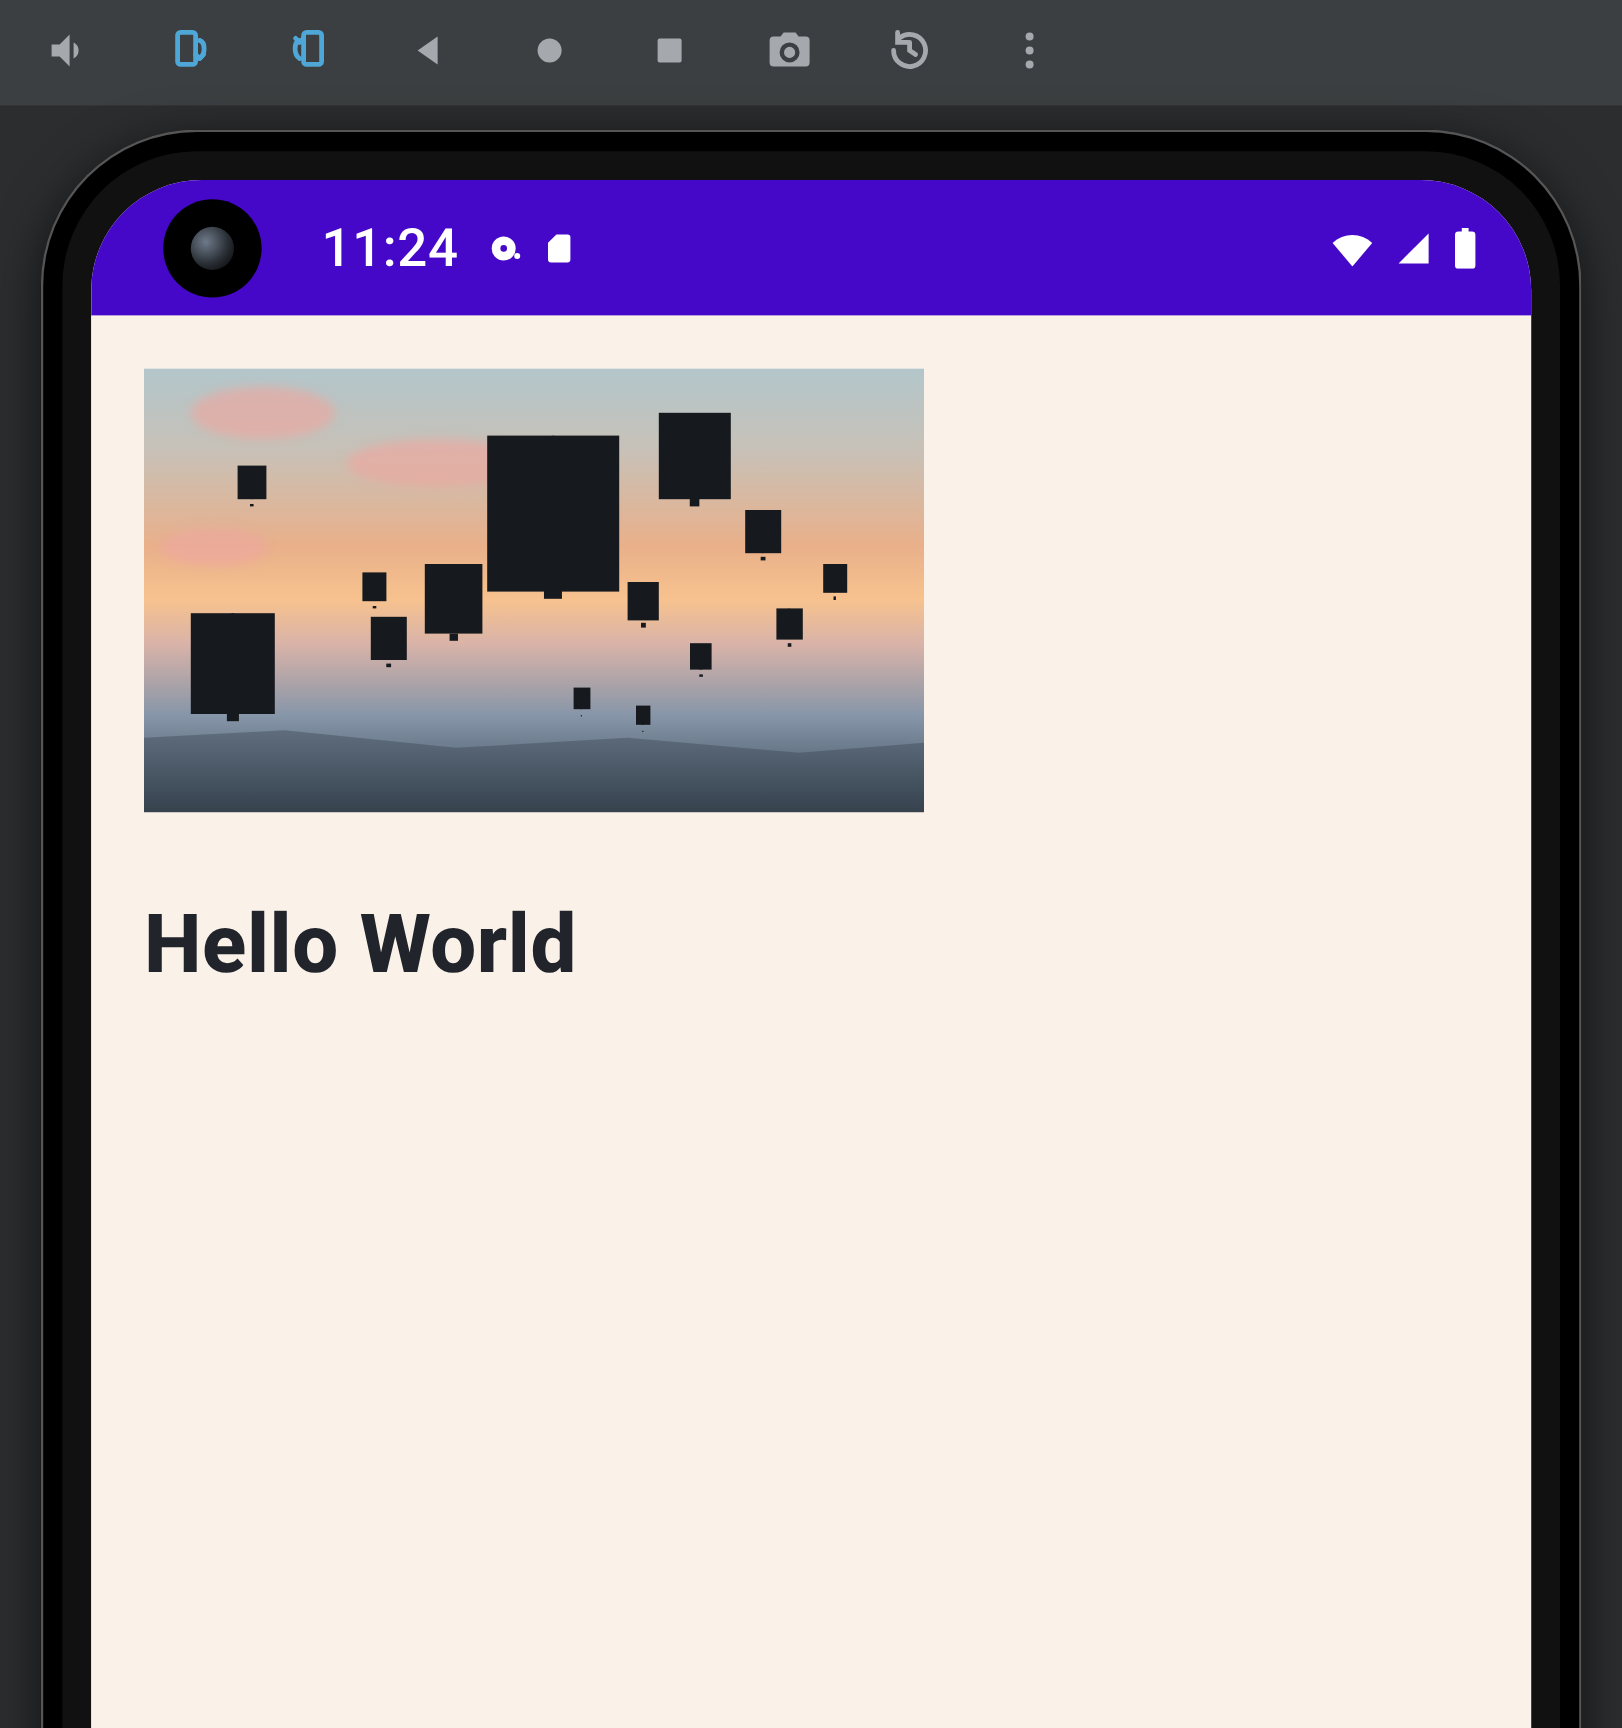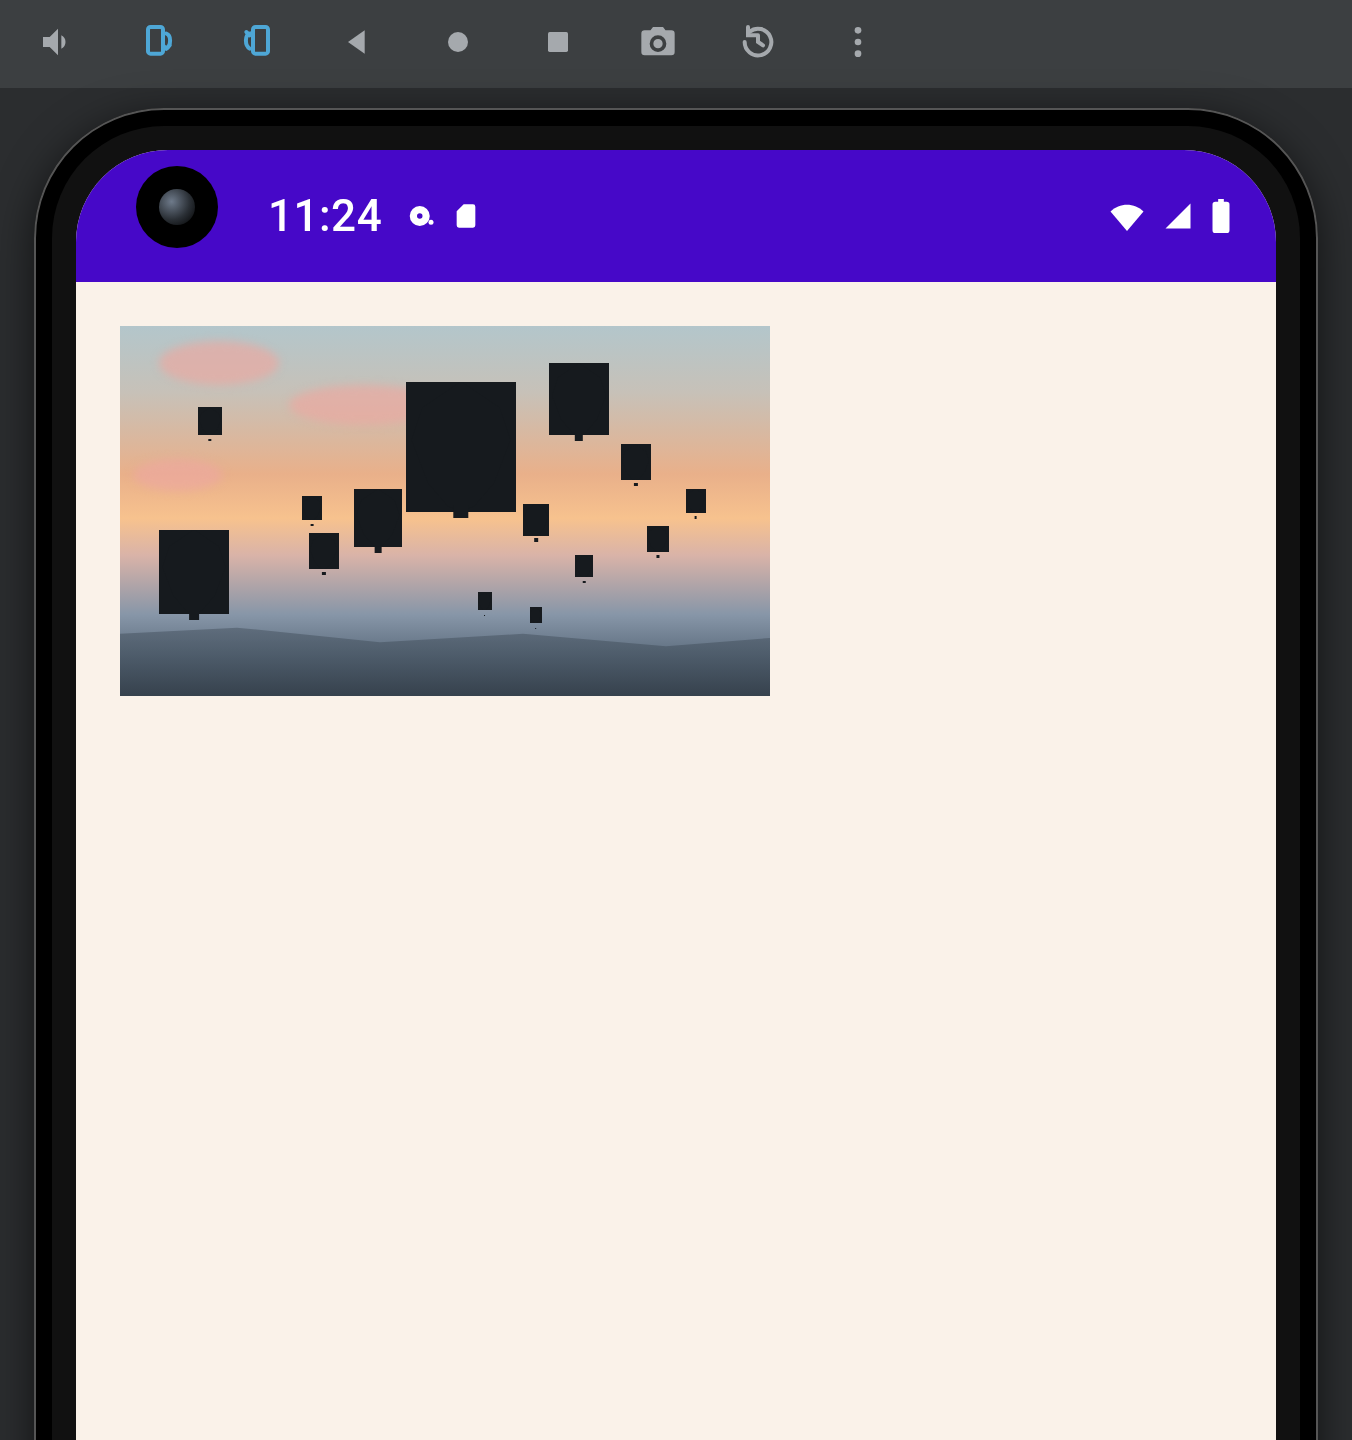--- a/index.html
+++ b/index.html
@@ -77,21 +77,21 @@
     display:flex;align-items:center;justify-content:center;
   }
   .camera-punch::after{
     content:"";
     width:36px;height:36px;border-radius:50%;
     background: radial-gradient(circle at 35% 35%, #6e7a8a 0%, #2a2f35 55%, #000 100%);
   }
 
   
   .status-bar {
-    height: 132px;
+    height: 113px;
     background: #4608c8;
     color: #fff;
     display: flex;
     align-items: center;
     justify-content: space-between;
     padding: 0 44px 0 192px;  
   }
   .status-left, .status-right {
     display: flex;
     align-items: center;
@@ -327,18 +327,19 @@
                 <div class="env"></div>
               </div>
             <div class="balloon" style="left:55%;top:72%;width:14px;height:18px;">
                 <div class="env"></div>
               </div>
             <div class="balloon" style="left:63%;top:76%;width:12px;height:16px;">
                 <div class="env"></div>
               </div>
           </div>
 
+          <h1 class="hello">Hello World</h1>
         </div>
 
       </div>
     </div>
   </div>
 </div>
 
 </body></html>

